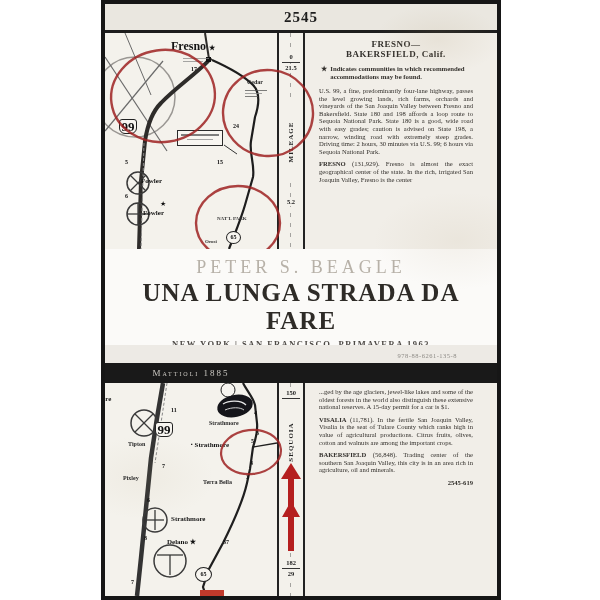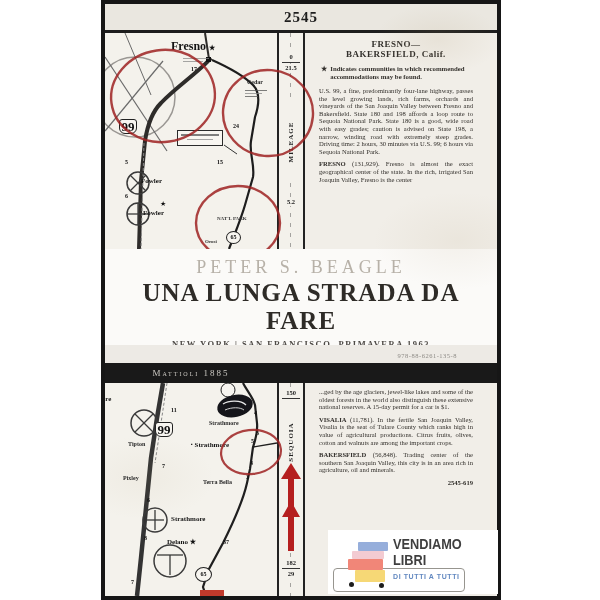--- a/index.html
+++ b/index.html
@@ -276,26 +276,14 @@
         </p>
         <div class="plate-code">2545-619</div>
       </div>
 
       <svg class="red-overlay" width="392" height="213" viewBox="0 0 392 213">
         <ellipse cx="146" cy="69" rx="30" ry="22" fill="none" stroke="#9e2222" stroke-width="2.2" opacity=".85" transform="rotate(-6 146 69)"></ellipse>
       </svg>
     </div>
   </div>
 
-  <div class="seller-logo">
-    <div class="cart-rect"></div>
-    <div class="book" style="left:30px;top:12px;width:30px;height:9px;background:#96aedb;"></div>
-    <div class="book" style="left:24px;top:21px;width:32px;height:8px;background:#f3cbd2;"></div>
-    <div class="book" style="left:20px;top:29px;width:35px;height:11px;background:#f18678;"></div>
-    <div class="book" style="left:27px;top:40px;width:30px;height:12px;background:#f6d876;"></div>
-    <div class="wheel" style="left:21px;top:52px;"></div>
-    <div class="wheel" style="left:51px;top:53px;"></div>
-    <div class="logo-text">VENDIAMO</div>
-    <div class="logo-text" style="top:22px;">LIBRI</div>
-    <div class="tagline" style="color:#6288c0;">DI TUTTI A TUTTI</div>
-  </div>
 
 </div>
 
 </body></html>

